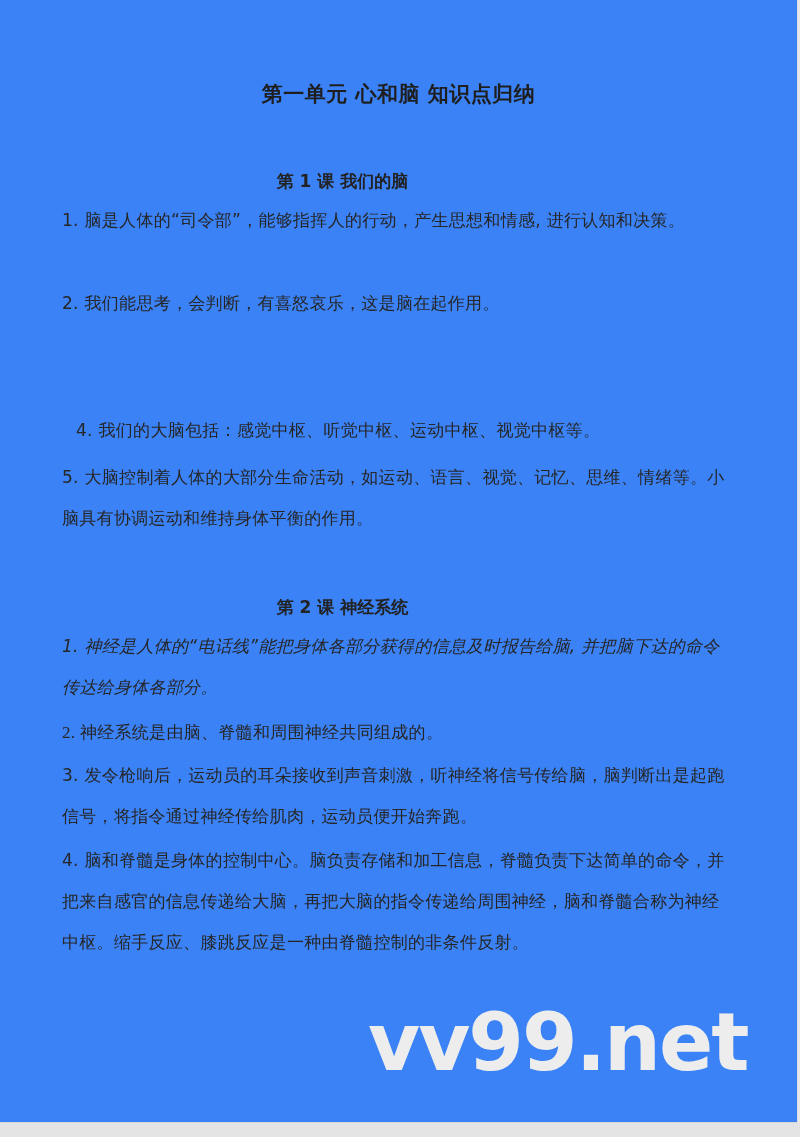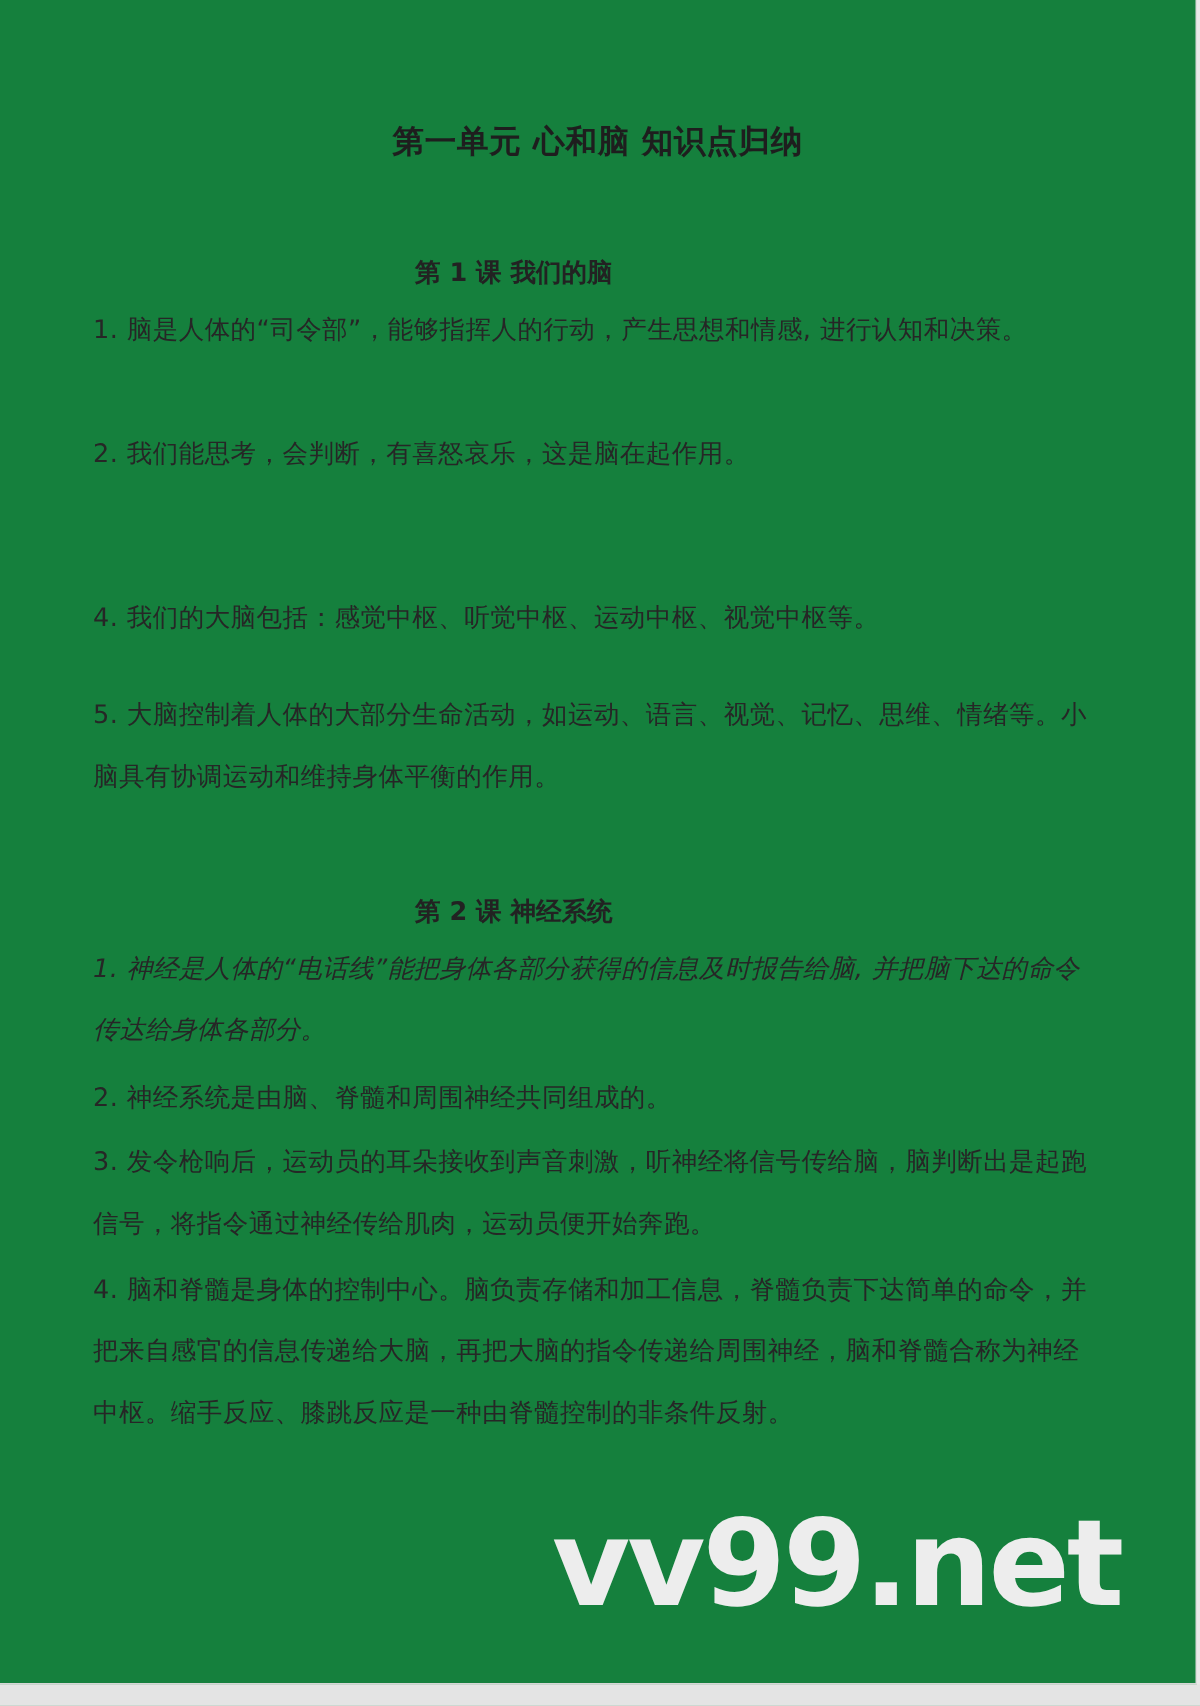--- a/index.html
+++ b/index.html
@@ -9,21 +9,21 @@
       height: 1137px;
       background: #e9e9e9;
       overflow: hidden;
     }
     .page {
       position: absolute;
       left: 0;
       top: 0;
       width: 797px;
       height: 1122px;
-      background: #15803d;
+      background: #3b82f6;
       border-right: 1px solid #dcdcdc;
       border-bottom: 1px solid #d6d6d6;
       font-family: "DejaVu Sans", "Liberation Sans", sans-serif;
       color: #222222;
     }
     .bottom-strip {
       position: absolute;
       left: 0;
       top: 1123px;
       width: 800px;
@@ -74,24 +74,24 @@
   </style>
 </head>
 <body>
 
 <div class="page">
   <div class="doc-title">第一单元  心和脑  知识点归纳</div>
 
   <div class="lesson-title" style="top:170px;">第 1 课  我们的脑</div>
   <p class="para" style="top:200px;">1. 脑是人体的“司令部”，能够指挥人的行动，产生思想和情感, 进行认知和决策。</p>
   <p class="para" style="top:283px;">2. 我们能思考，会判断，有喜怒哀乐，这是脑在起作用。</p>
-  <p class="para" style="top:392px;">4. 我们的大脑包括：感觉中枢、听觉中枢、运动中枢、视觉中枢等。</p>
+  <p class="para" style="top:410px;margin-left:14px;">4. 我们的大脑包括：感觉中枢、听觉中枢、运动中枢、视觉中枢等。</p>
   <p class="para" style="top:457px;">5. 大脑控制着人体的大部分生命活动，如运动、语言、视觉、记忆、思维、情绪等。小脑具有协调运动和维持身体平衡的作用。</p>
 
   <div class="lesson-title" style="top:596px;">第 2 课  神经系统</div>
   <p class="para" style="top:626px;font-style:italic;">1. 神经是人体的“电话线”能把身体各部分获得的信息及时报告给脑, 并把脑下达的命令传达给身体各部分。</p>
-  <p class="para" style="top:712px;">2. 神经系统是由脑、脊髓和周围神经共同组成的。</p>
+  <p class="para" style="top:712px;font-family:Liberation Serif, serif;">2. 神经系统是由脑、脊髓和周围神经共同组成的。</p>
   <p class="para" style="top:755px;">3. 发令枪响后，运动员的耳朵接收到声音刺激，听神经将信号传给脑，脑判断出是起跑信号，将指令通过神经传给肌肉，运动员便开始奔跑。</p>
   <p class="para" style="top:840px;">4. 脑和脊髓是身体的控制中心。脑负责存储和加工信息，脊髓负责下达简单的命令，并把来自感官的信息传递给大脑，再把大脑的指令传递给周围神经，脑和脊髓合称为神经中枢。缩手反应、膝跳反应是一种由脊髓控制的非条件反射。</p>
 
   <div class="watermark">vv99.net</div>
 </div>
 <div class="bottom-strip"></div>
 
 </body></html>

